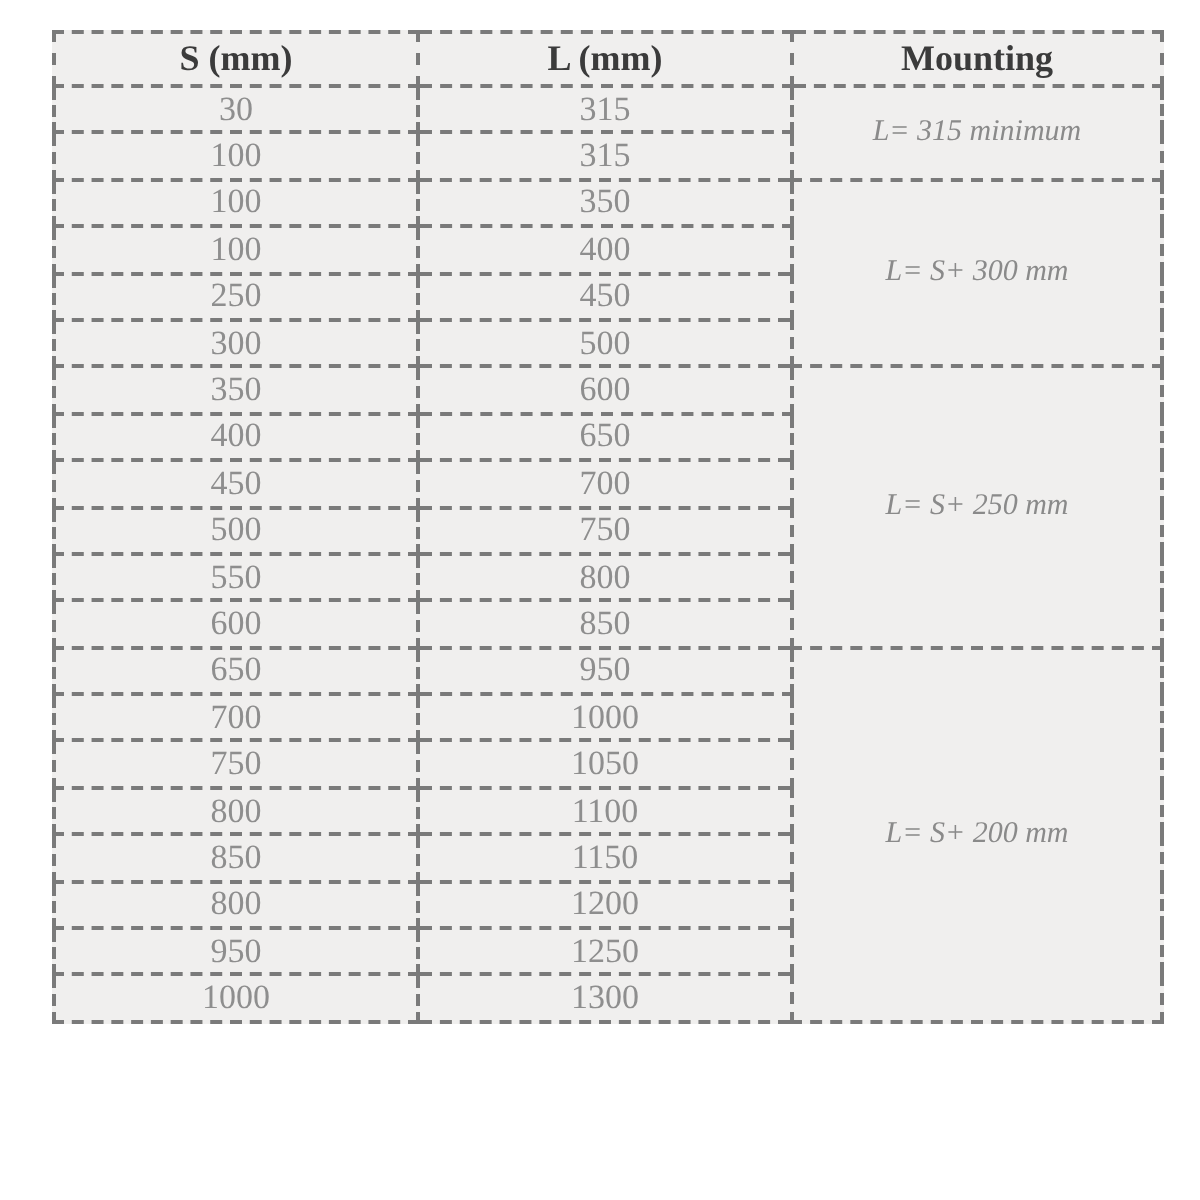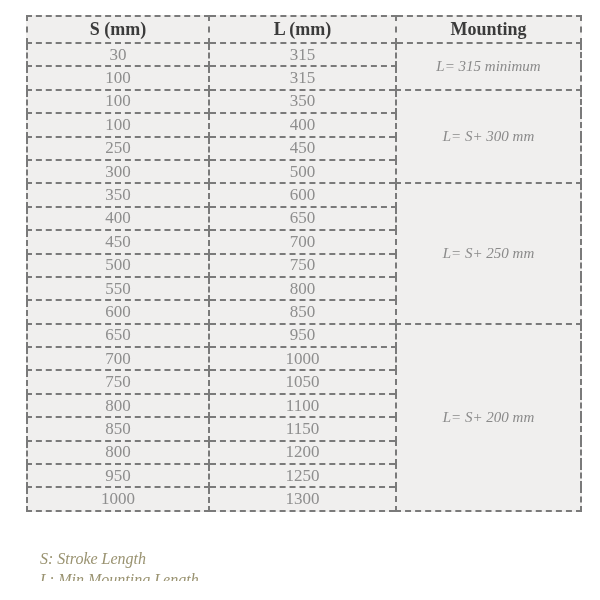--- a/index.html
+++ b/index.html
@@ -169,18 +169,14 @@
           <td>950</td>
           <td>1250</td>
         </tr>
         <tr>
           <td>1000</td>
           <td>1300</td>
         </tr>
       </tbody>
   </table>
 
-  <div class="footnotes">
-    <div>S: Stroke Length</div>
-    <div>L: Min Mounting Length</div>
-  </div>
 
 </div>
 
 </body></html>

